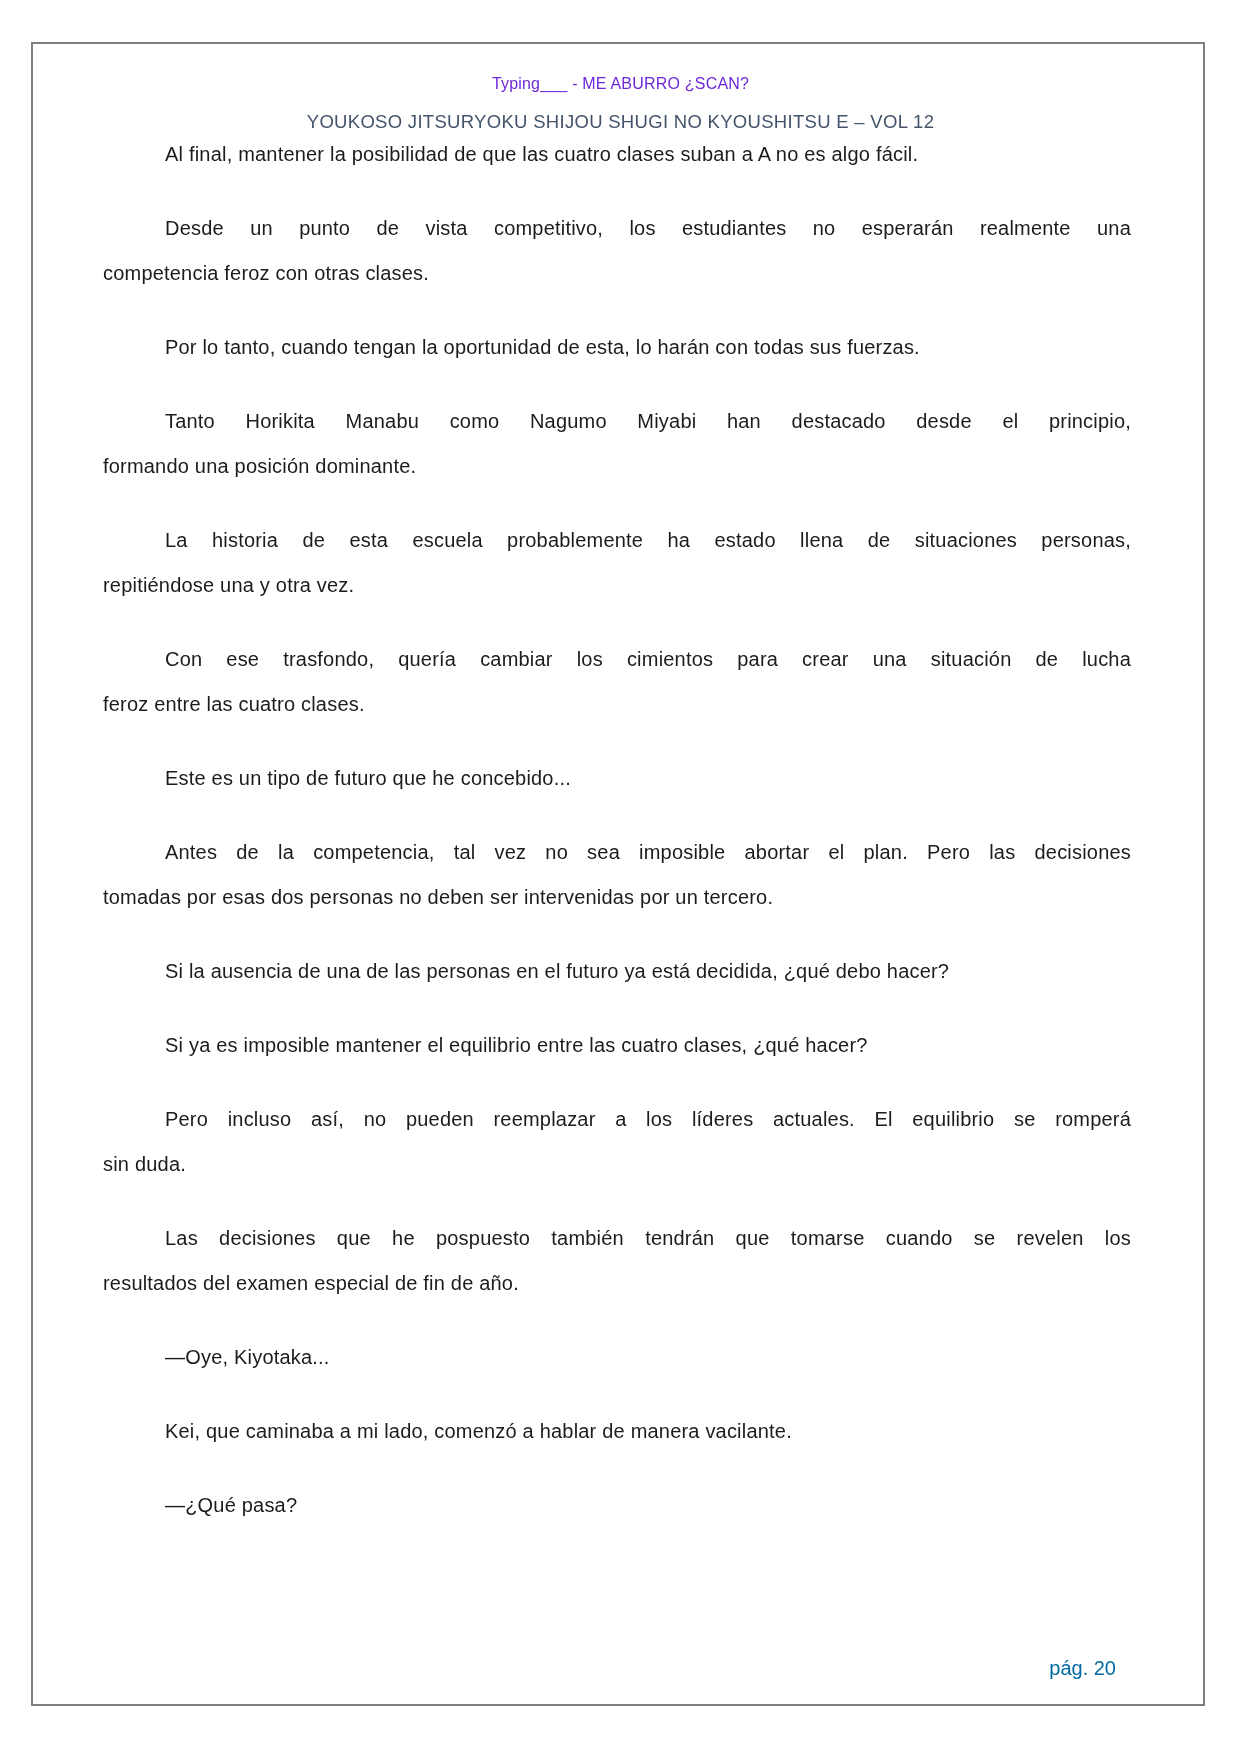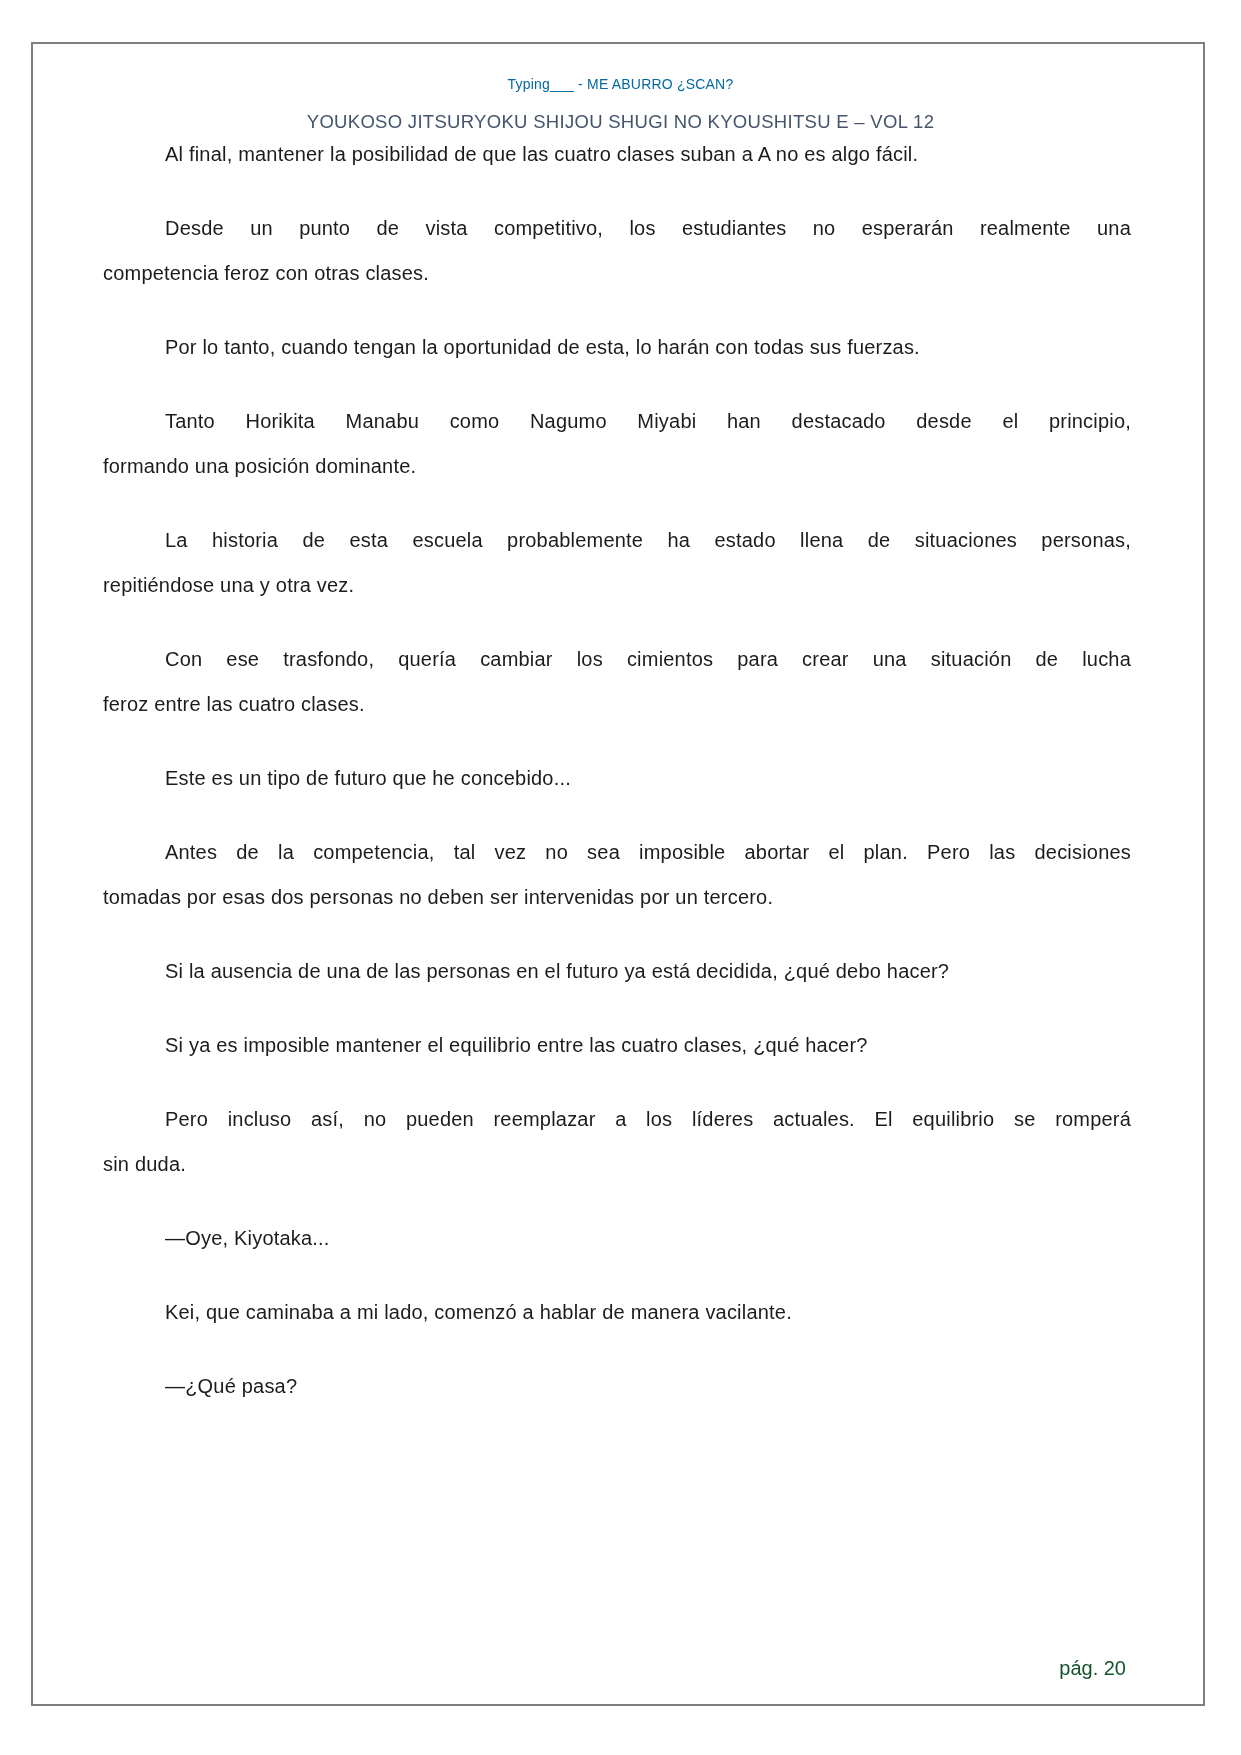--- a/index.html
+++ b/index.html
@@ -25,23 +25,23 @@
     background: #ffffff;
   }
   .header {
     position: absolute;
     top: 71px;
     left: 0;
     width: 1241px;
     text-align: center;
   }
   .header-line1 {
-    font-size: 14px;
+    font-size: 16px;
     line-height: 26px;
-    color: #0369a1;
+    color: #6d28d9;
     letter-spacing: 0.2px;
   }
   .header-line2 {
     font-size: 18.5px;
     line-height: 32px;
     color: #44546a;
     letter-spacing: 0.3px;
     margin-top: 9px;
   }
   .content {
@@ -64,24 +64,24 @@
   }
   .line.first {
     text-indent: 62px;
   }
   .line.last {
     text-align-last: left;
   }
   .page-number {
     position: absolute;
     top: 1655px;
-    right: 115px;
+    right: 125px;
     font-size: 20px;
     line-height: 26px;
-    color: #14532d;
+    color: #0369a1;
   }
 </style>
 </head>
 <body>
 
 <div class="page-border"></div>
 
 <div class="header">
   <div class="header-line1">Typing___ - ME ABURRO ¿SCAN?</div>
   <div class="header-line2">YOUKOSO JITSURYOKU SHIJOU SHUGI NO KYOUSHITSU E – VOL 12</div>
@@ -121,20 +121,24 @@
       <div class="line first last">Si la ausencia de una de las personas en el futuro ya está decidida, ¿qué debo hacer?</div>
     </div>
     <div class="para">
       <div class="line first last">Si ya es imposible mantener el equilibrio entre las cuatro clases, ¿qué hacer?</div>
     </div>
     <div class="para">
       <div class="line first">Pero incluso así, no pueden reemplazar a los líderes actuales. El equilibrio se romperá</div>
       <div class="line last">sin duda.</div>
     </div>
     <div class="para">
+      <div class="line first">Las decisiones que he pospuesto también tendrán que tomarse cuando se revelen los</div>
+      <div class="line last">resultados del examen especial de fin de año.</div>
+    </div>
+    <div class="para">
       <div class="line first last">—Oye, Kiyotaka...</div>
     </div>
     <div class="para">
       <div class="line first last">Kei, que caminaba a mi lado, comenzó a hablar de manera vacilante.</div>
     </div>
     <div class="para">
       <div class="line first last">—¿Qué pasa?</div>
     </div>
   </div>
 

